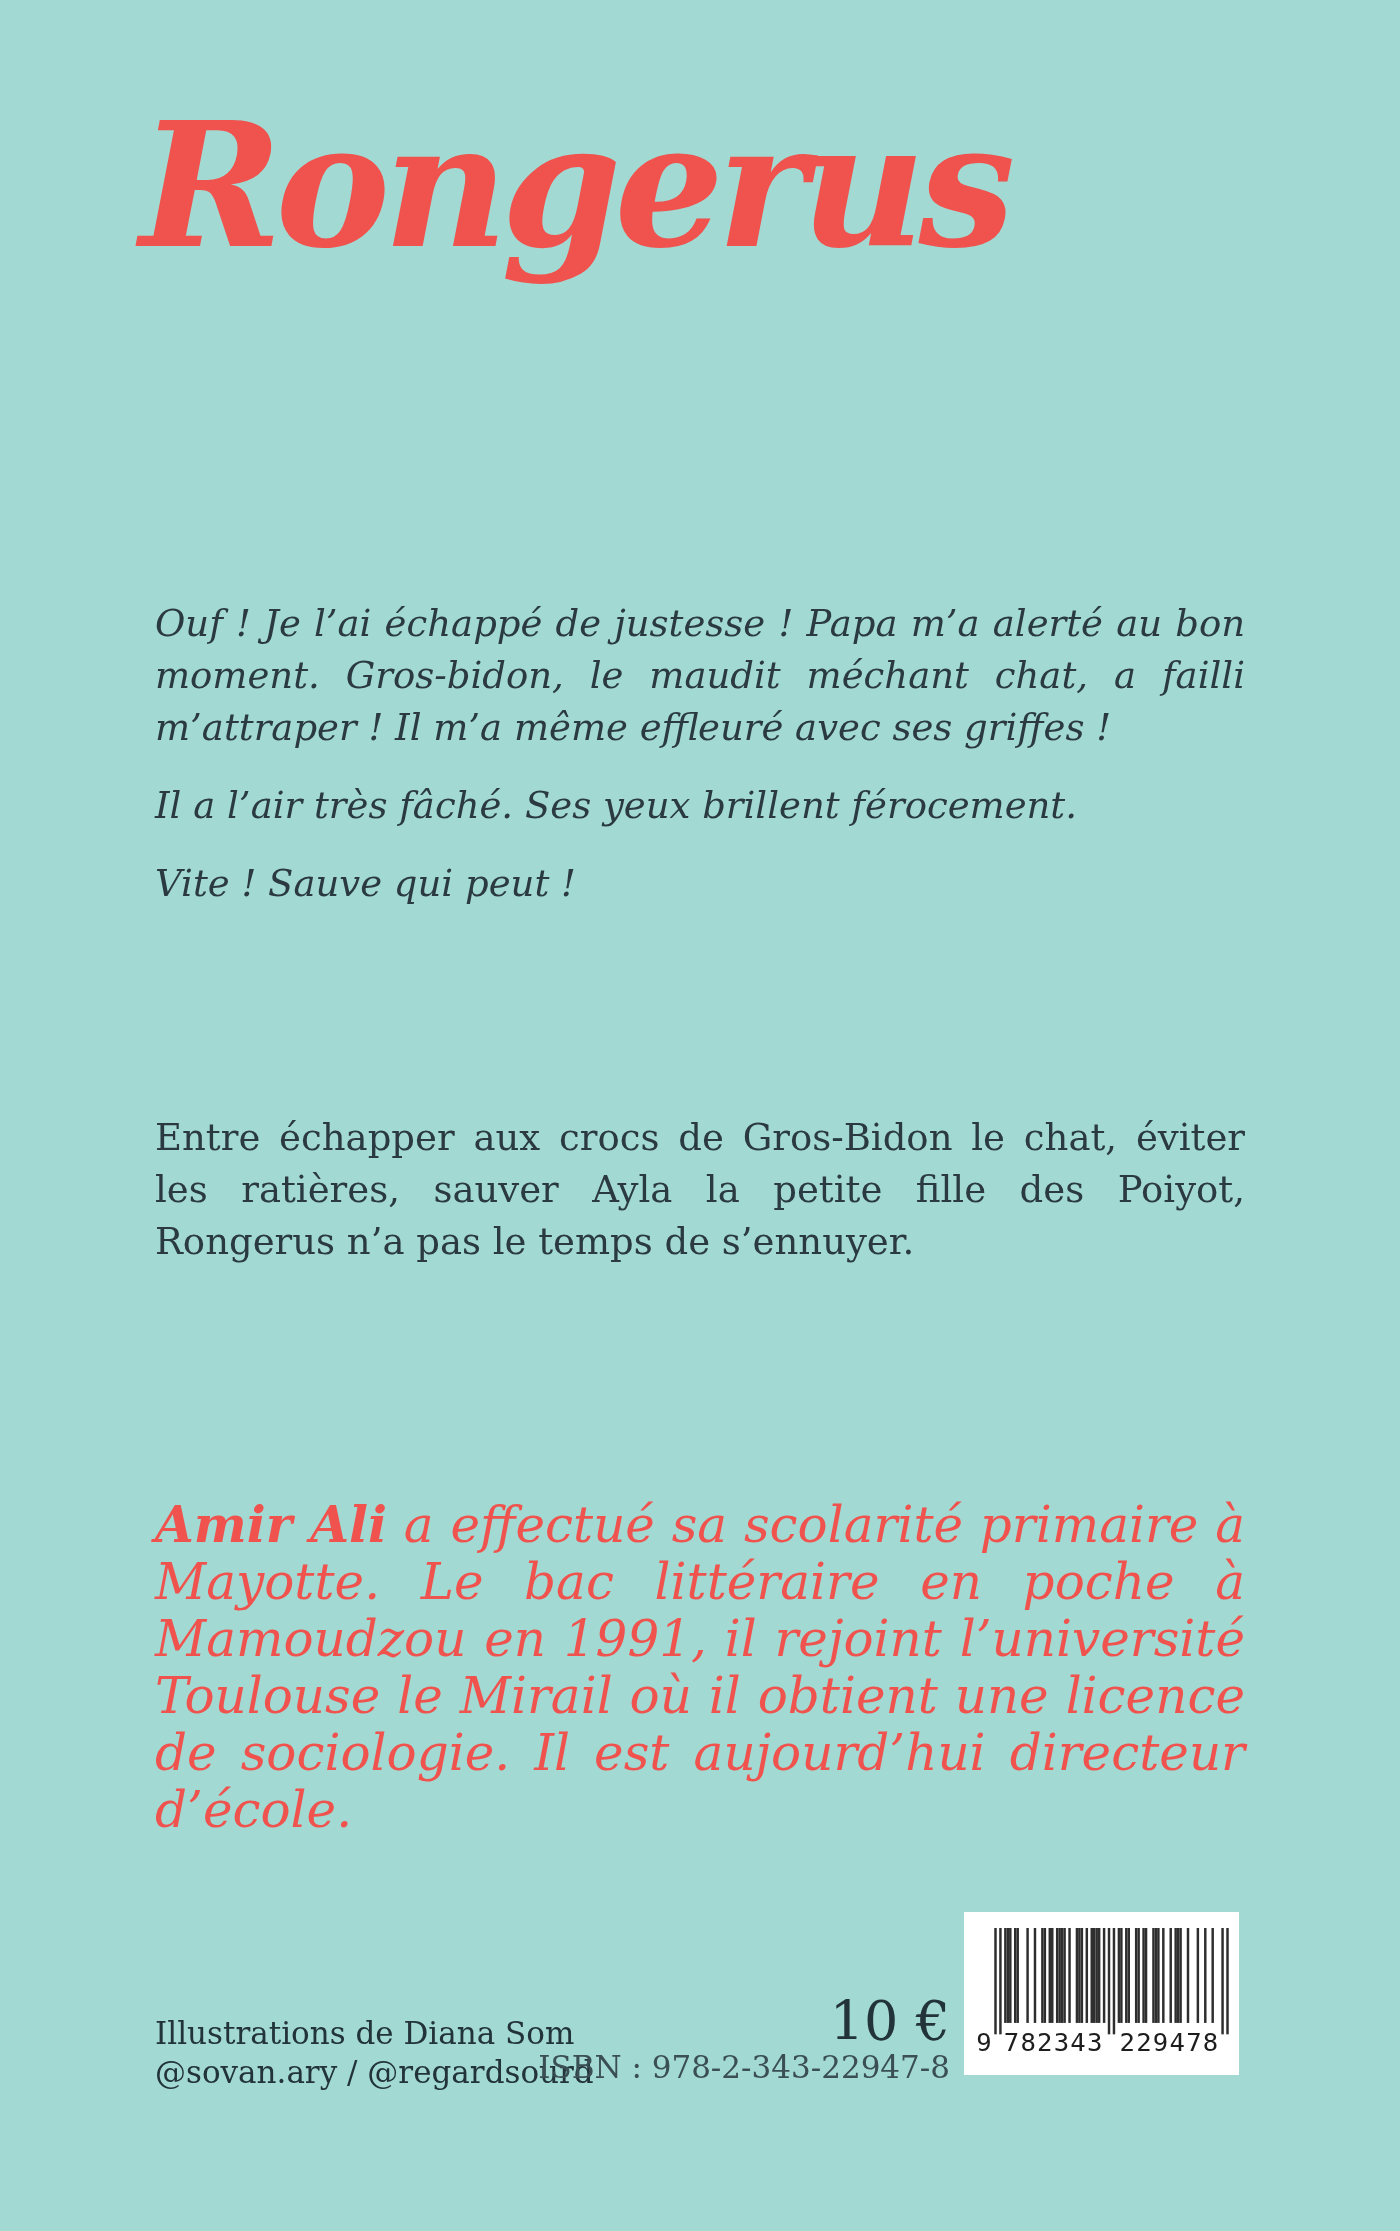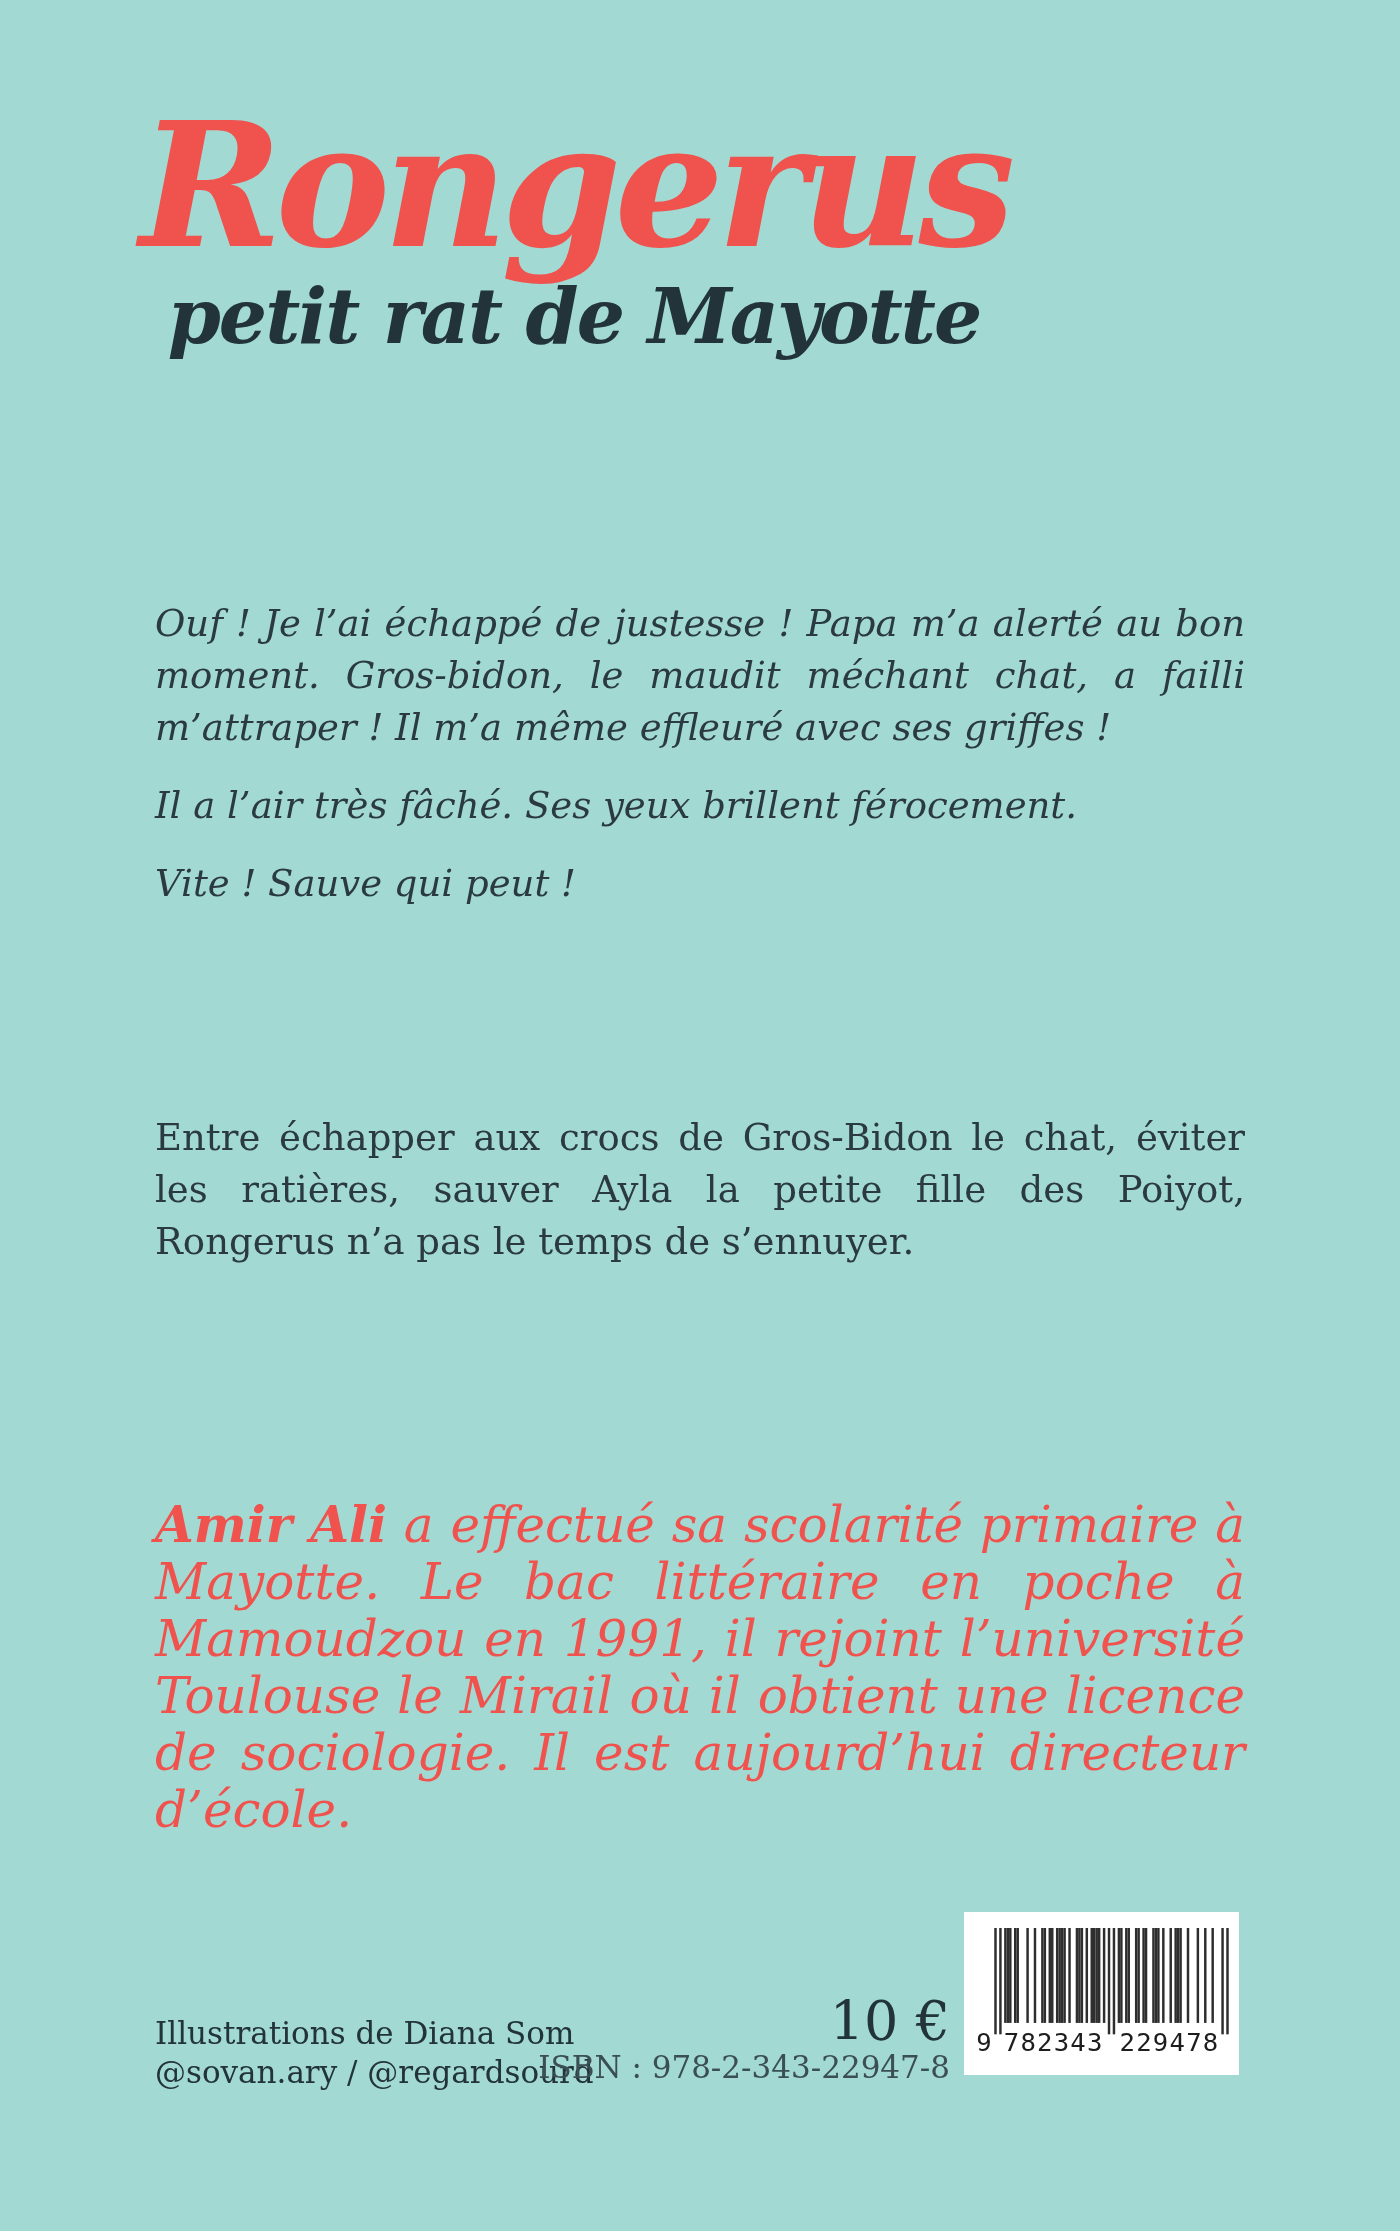--- a/index.html
+++ b/index.html
@@ -38,21 +38,20 @@
   #barcode-svg rect{fill:#2e2e2e;}
   #barcode-svg text{font-family:"DejaVu Sans Mono", monospace; font-size:27px; fill:#1d1d1d;}
 </style>
 </head>
 <body>
 
 <div class="cover">
 
   <div class="masthead">
     <h1 class="title">Rongerus</h1>
-    <div class="subtitle">petit rat de Mayotte</div>
   </div>
 
   <section class="textcol excerpt">
     <p>Ouf ! Je l’ai échappé de justesse ! Papa m’a alerté au bon moment. Gros-bidon, le maudit méchant chat, a failli m’attraper ! Il m’a même effleuré avec ses griffes !</p>
     <p>Il a l’air très fâché. Ses yeux brillent férocement.</p>
     <p>Vite ! Sauve qui peut !</p>
   </section>
 
   <section class="textcol synopsis">
     <p>Entre échapper aux crocs de Gros-Bidon le chat, éviter les ratières, sauver Ayla la petite fille des Poiyot, Rongerus n’a pas le temps de s’ennuyer.</p>

